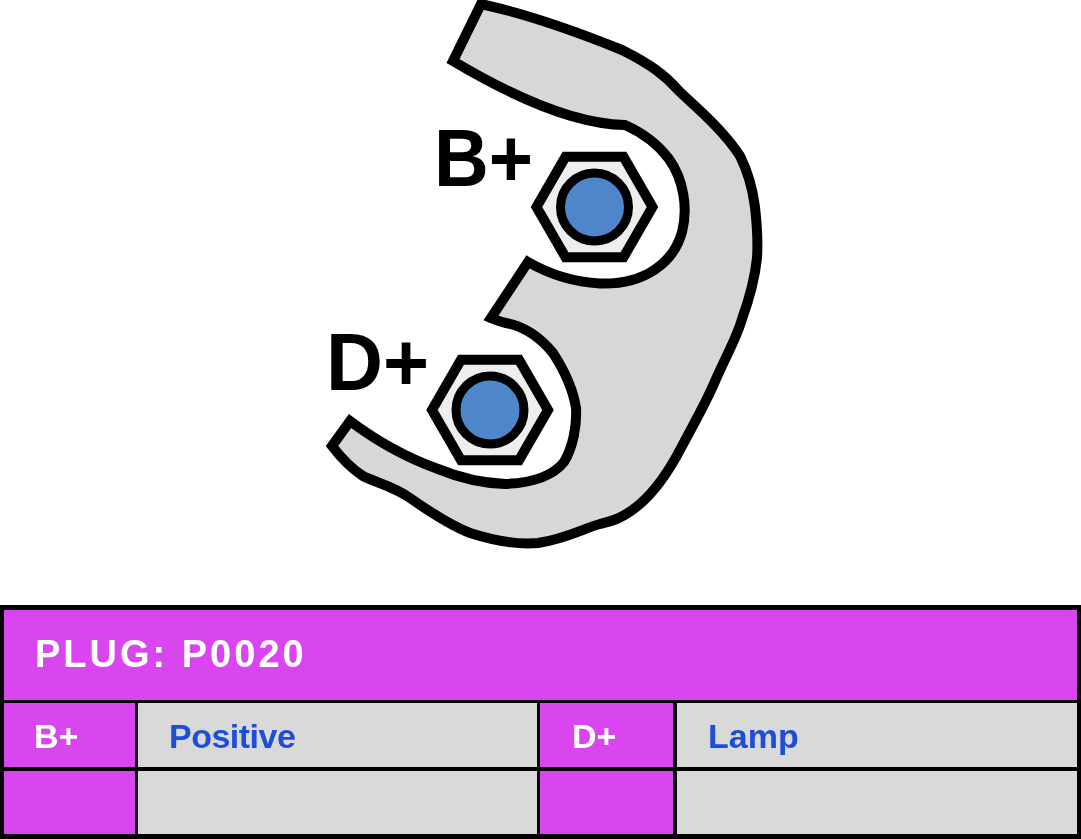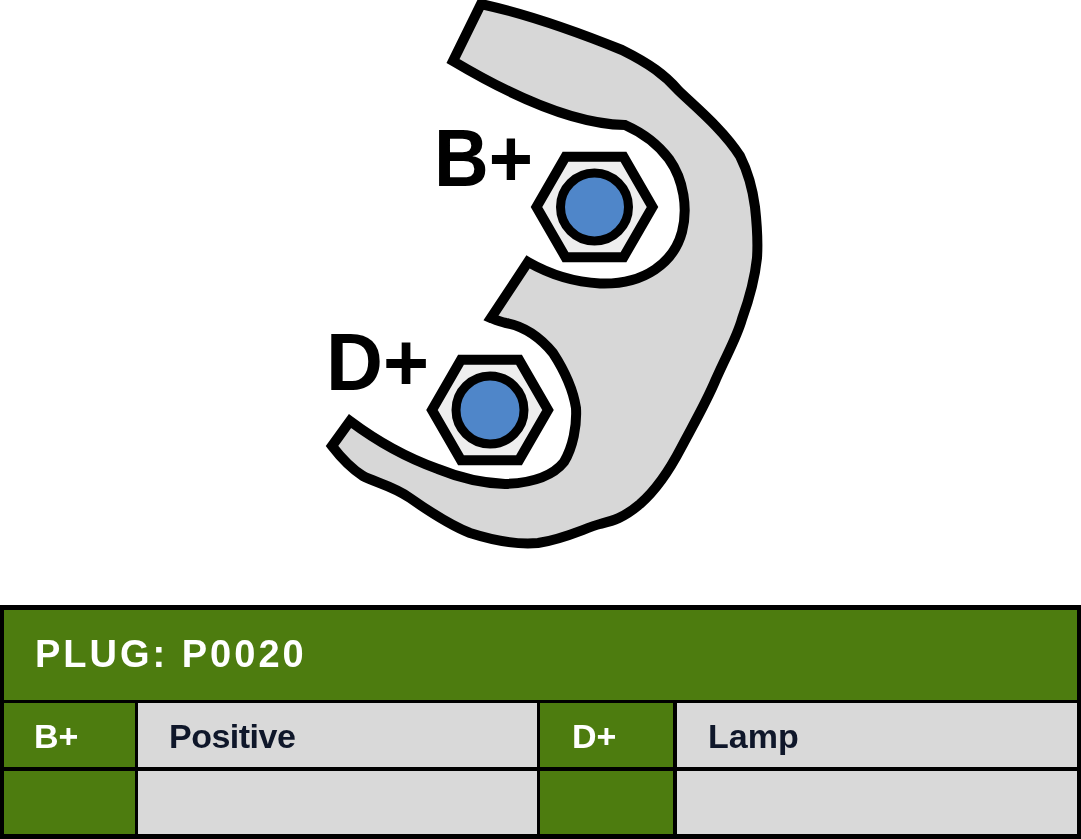--- a/index.html
+++ b/index.html
@@ -1,24 +1,24 @@
 <!DOCTYPE html>
 <html><head>
 <meta charset="utf-8">
 <style>
   html,body{margin:0;padding:0;}
   body{width:1081px;height:839px;background:#ffffff;position:relative;overflow:hidden;
        font-family:"Liberation Sans", sans-serif;}
   #diagram{position:absolute;left:0;top:0;}
   #tbl{position:absolute;left:0;top:605px;width:1081px;height:234px;background:#000;}
   .cell{position:absolute;}
-  .blue{background:#4d7c0f;}
+  .blue{background:#d946ef;}
   .gray{background:#d9d9d9;}
   .txtw{color:#fff;font-weight:bold;}
-  .txtb{color:#0f172a;font-weight:bold;}
+  .txtb{color:#1d4ed8;font-weight:bold;}
 </style>
 </head>
 <body>
 <svg id="diagram" width="1081" height="605" viewBox="0 0 1081 605">
   <path d="M 481,4
            C 522,13 575,31 622,50
            C 650,64 665,75 678,90
            C 692,104 722,128 740,156
            C 747,170 752,184 755,207
            C 757,225 758,243 757,258

